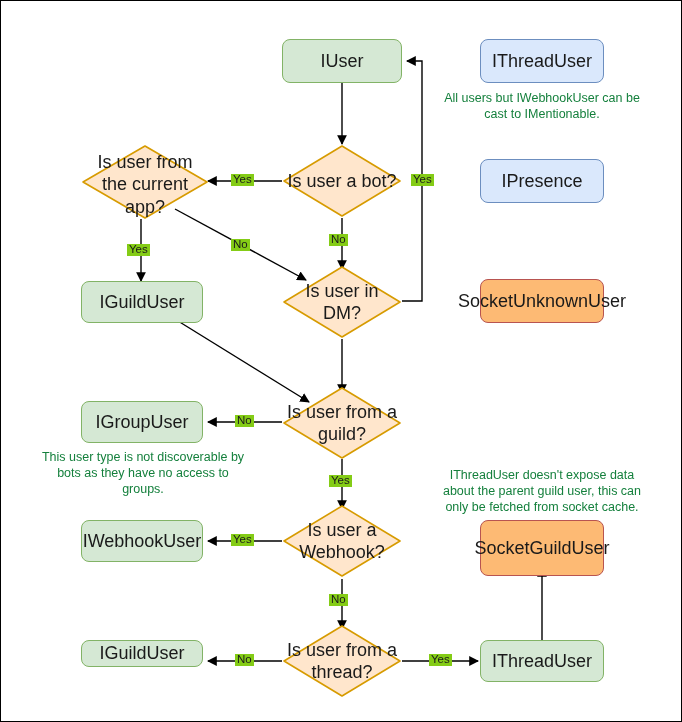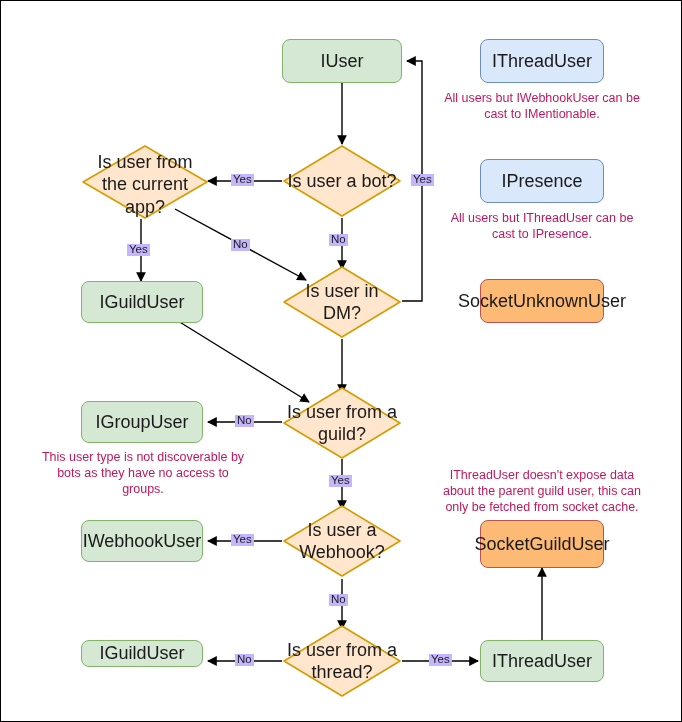--- a/index.html
+++ b/index.html
@@ -60,30 +60,30 @@
   }
   .diamond .dia-label {
     position: relative;
     z-index: 1;
     width: 100%;
     text-align: center;
   }
   .note {
     position: absolute;
     font-size: 12.5px;
-    color: #be185d;
+    color: #15803d;
     text-align: center;
     line-height: 1.28;
     box-sizing: border-box;
   }
   .edge-label {
     position: absolute;
     font-size: 11.5px;
     color: #1a1a1a;
-    background: #c4b5fd;
+    background: #84cc16;
     padding: 0 2px;
     text-align: left;
     line-height: 1;
     white-space: nowrap;
   }
 </style>
 </head>
 <body>
 
 <div id="canvas">
@@ -195,28 +195,27 @@
   </div>
 
   <div class="node box blue" style="left:479px; top:38px; width:124px; height:44px;">
     <span>IThreadUser</span>
   </div>
   <div class="note" style="left:440px; top:89px; width:202px;">All users but IWebhookUser can be cast to IMentionable.</div>
 
   <div class="node box blue" style="left:479px; top:158px; width:124px; height:44px;">
     <span>IPresence</span>
   </div>
-  <div class="note" style="left:440px; top:209px; width:202px;">All users but IThreadUser can be cast to IPresence.</div>
 
   <div class="node box red" style="left:479px; top:278px; width:124px; height:44px;">
     <span>SocketUnknownUser</span>
   </div>
 
   <div class="note" style="left:436px; top:466px; width:210px;">IThreadUser doesn't expose data about the parent guild user, this can only be fetched from socket cache.</div>
-  <div class="node box red" style="left:479px; top:519px; width:124px; height:48px;">
+  <div class="node box red" style="left:479px; top:519px; width:124px; height:56px;">
     <span>SocketGuildUser</span>
   </div>
 
   <div class="note" style="left:38px; top:448px; width:208px;">This user type is not discoverable by bots as they have no access to groups.</div>
 
   <div class="edge-label" style="left:230px; top:173px;">Yes</div>
   <div class="edge-label" style="left:328px; top:233px;">No</div>
   <div class="edge-label" style="left:126px; top:243px;">Yes</div>
   <div class="edge-label" style="left:230px; top:238px;">No</div>
   <div class="edge-label" style="left:410px; top:173px;">Yes</div>

